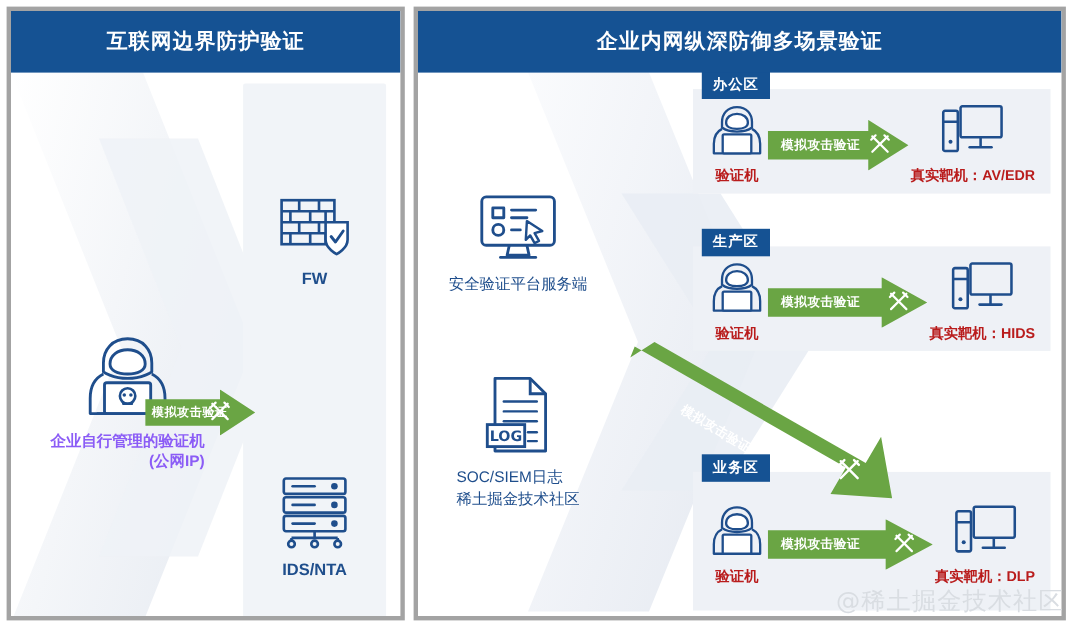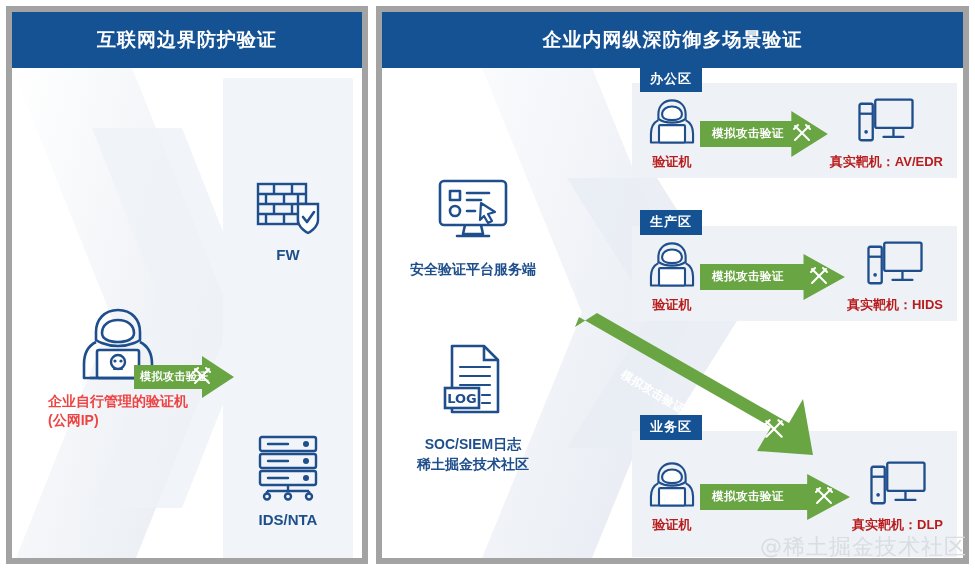--- a/index.html
+++ b/index.html
@@ -14,21 +14,21 @@
   .board{
     position:absolute;inset:0;
     display:flex;
     gap:8px;
     padding:6px 6px 6px 6px;
     box-sizing:border-box;
   }
   .panel{
     position:relative;
     background:#ffffff;
-    border:6px solid #a3a3a3;
+    border:4px solid #a3a3a3;
     box-sizing:border-box;
     overflow:hidden;
   }
   .panel.left{width:362px;}
   .panel.right{flex:1;}
   .panel-header{
     background:#155293;
     color:#ffffff;
     font-size:19px;
     font-weight:bold;
@@ -71,22 +71,22 @@
   }
   .attacker{
     position:absolute;
     left:16px;top:238px;
     width:180px;
     z-index:2;
     display:flex;flex-direction:column;align-items:center;
   }
   .attacker-label{
     margin-top:4px;
-    color:#ef4444;font-size:14px;font-weight:bold;
-    text-align:left;line-height:1.35;
+    color:#8b5cf6;font-size:14px;font-weight:bold;
+    text-align:right;line-height:1.35;
   }
   .arrow-main{
     position:absolute;
     left:122px;top:288px;
     width:100px;height:42px;
     z-index:3;
   }
   .arrow-label{
     position:absolute;
     color:#ffffff;font-size:11px;font-weight:bold;
@@ -98,22 +98,22 @@
 
   
   .server-stack{
     position:absolute;
     left:16px;top:110px;
     width:150px;z-index:2;
     display:flex;flex-direction:column;align-items:center;
   }
   .server-stack.two{top:275px;}
   .stack-label{
-    margin-top:16px;color:#1f4e8c;font-size:14px;font-weight:bold;
-    text-align:center;line-height:1.4;white-space:nowrap;
+    margin-top:6px;color:#1f4e8c;font-size:14px;font-weight:normal;
+    text-align:left;line-height:1.4;white-space:nowrap;
   }
   .zone{
     position:absolute;
     background:#eef1f6;
     z-index:1;
     box-sizing:border-box;
   }
   .zone-badge{
     position:absolute;
     top:-16px;left:8px;

